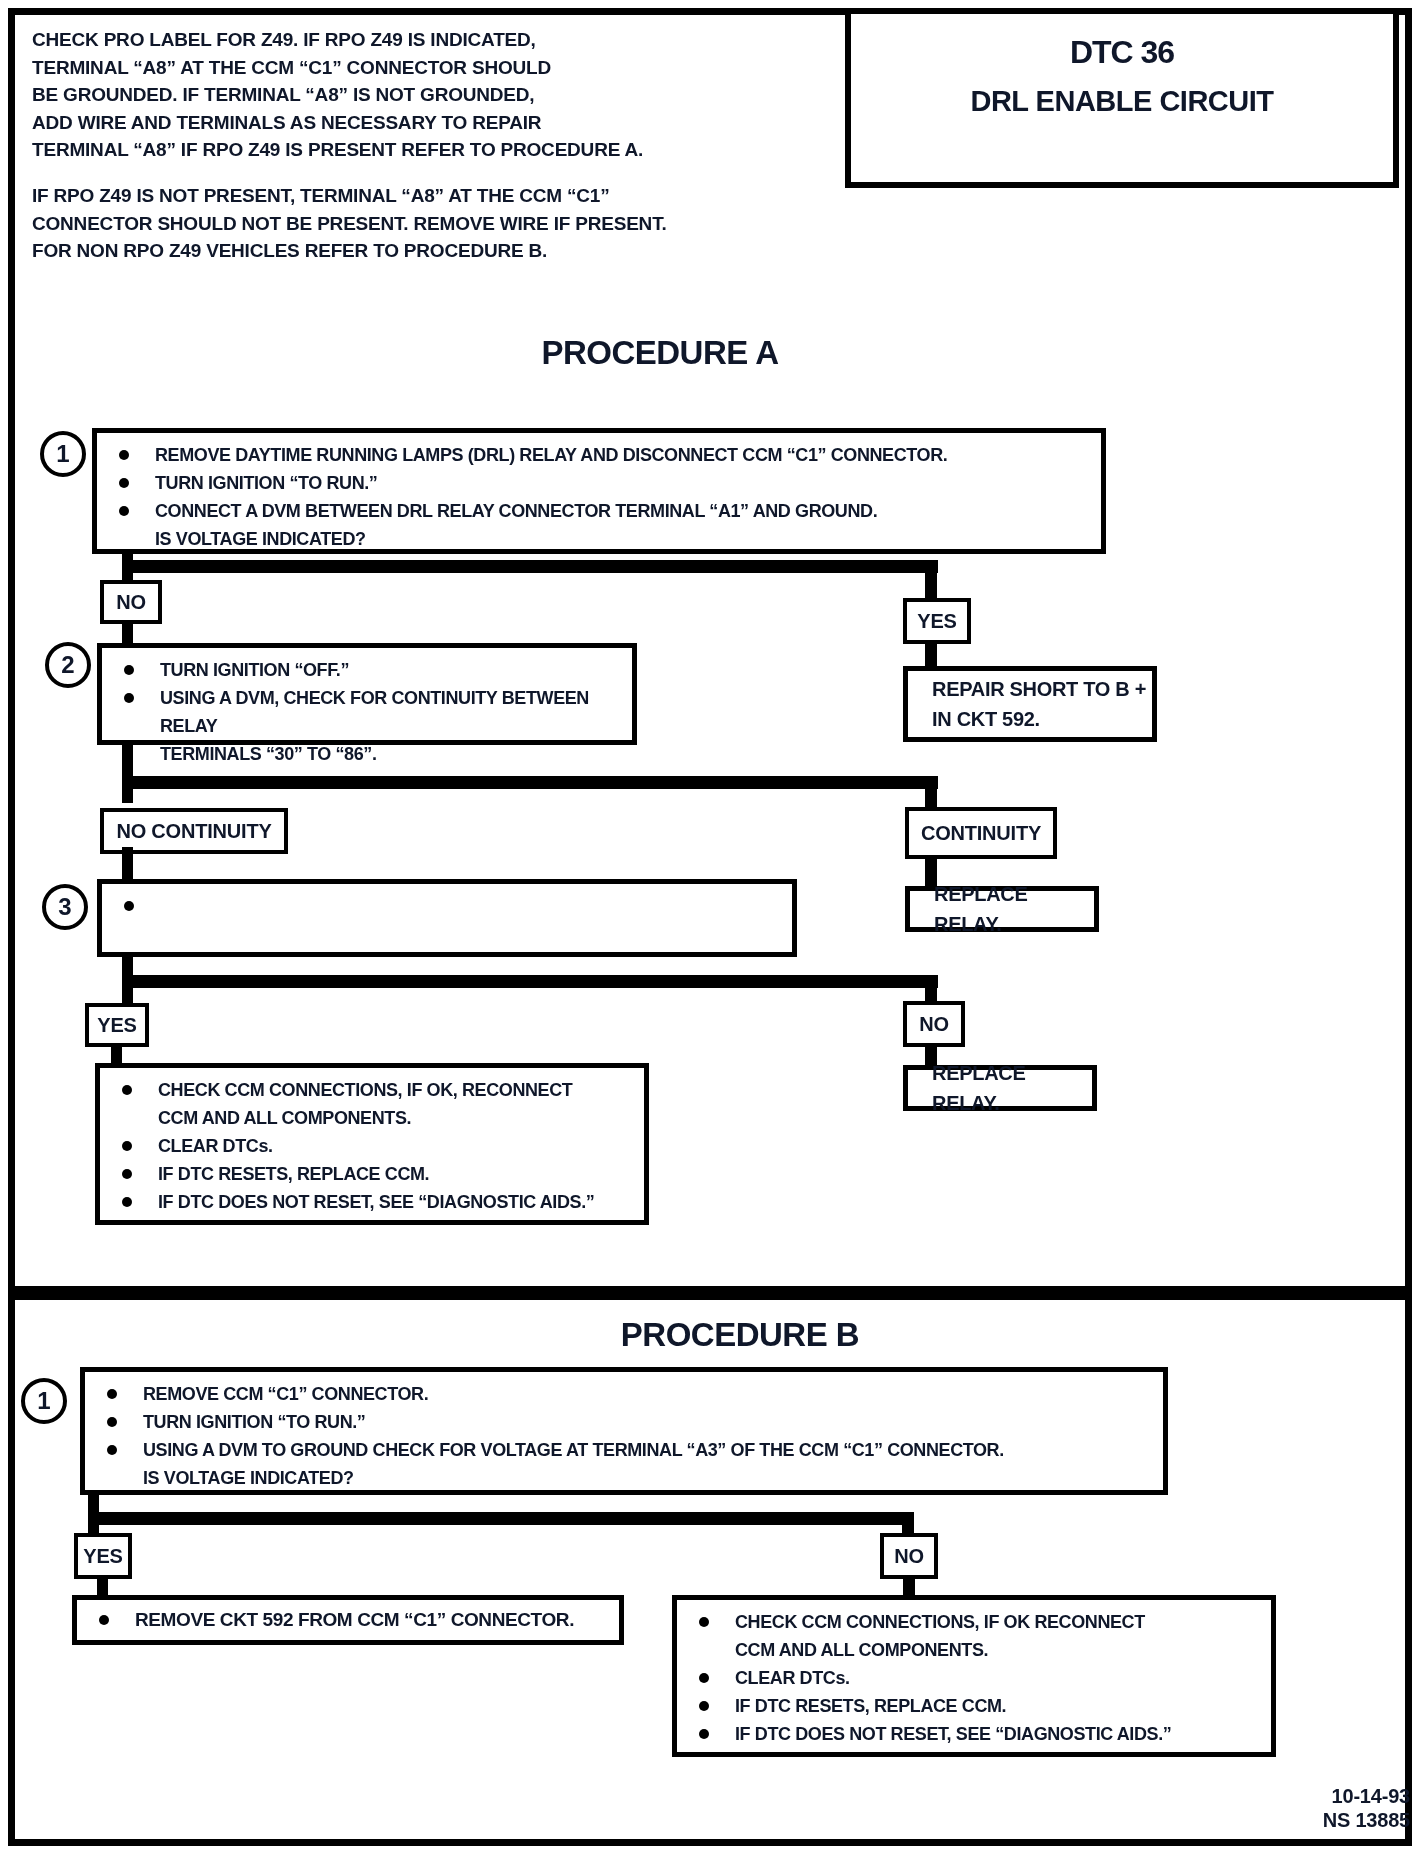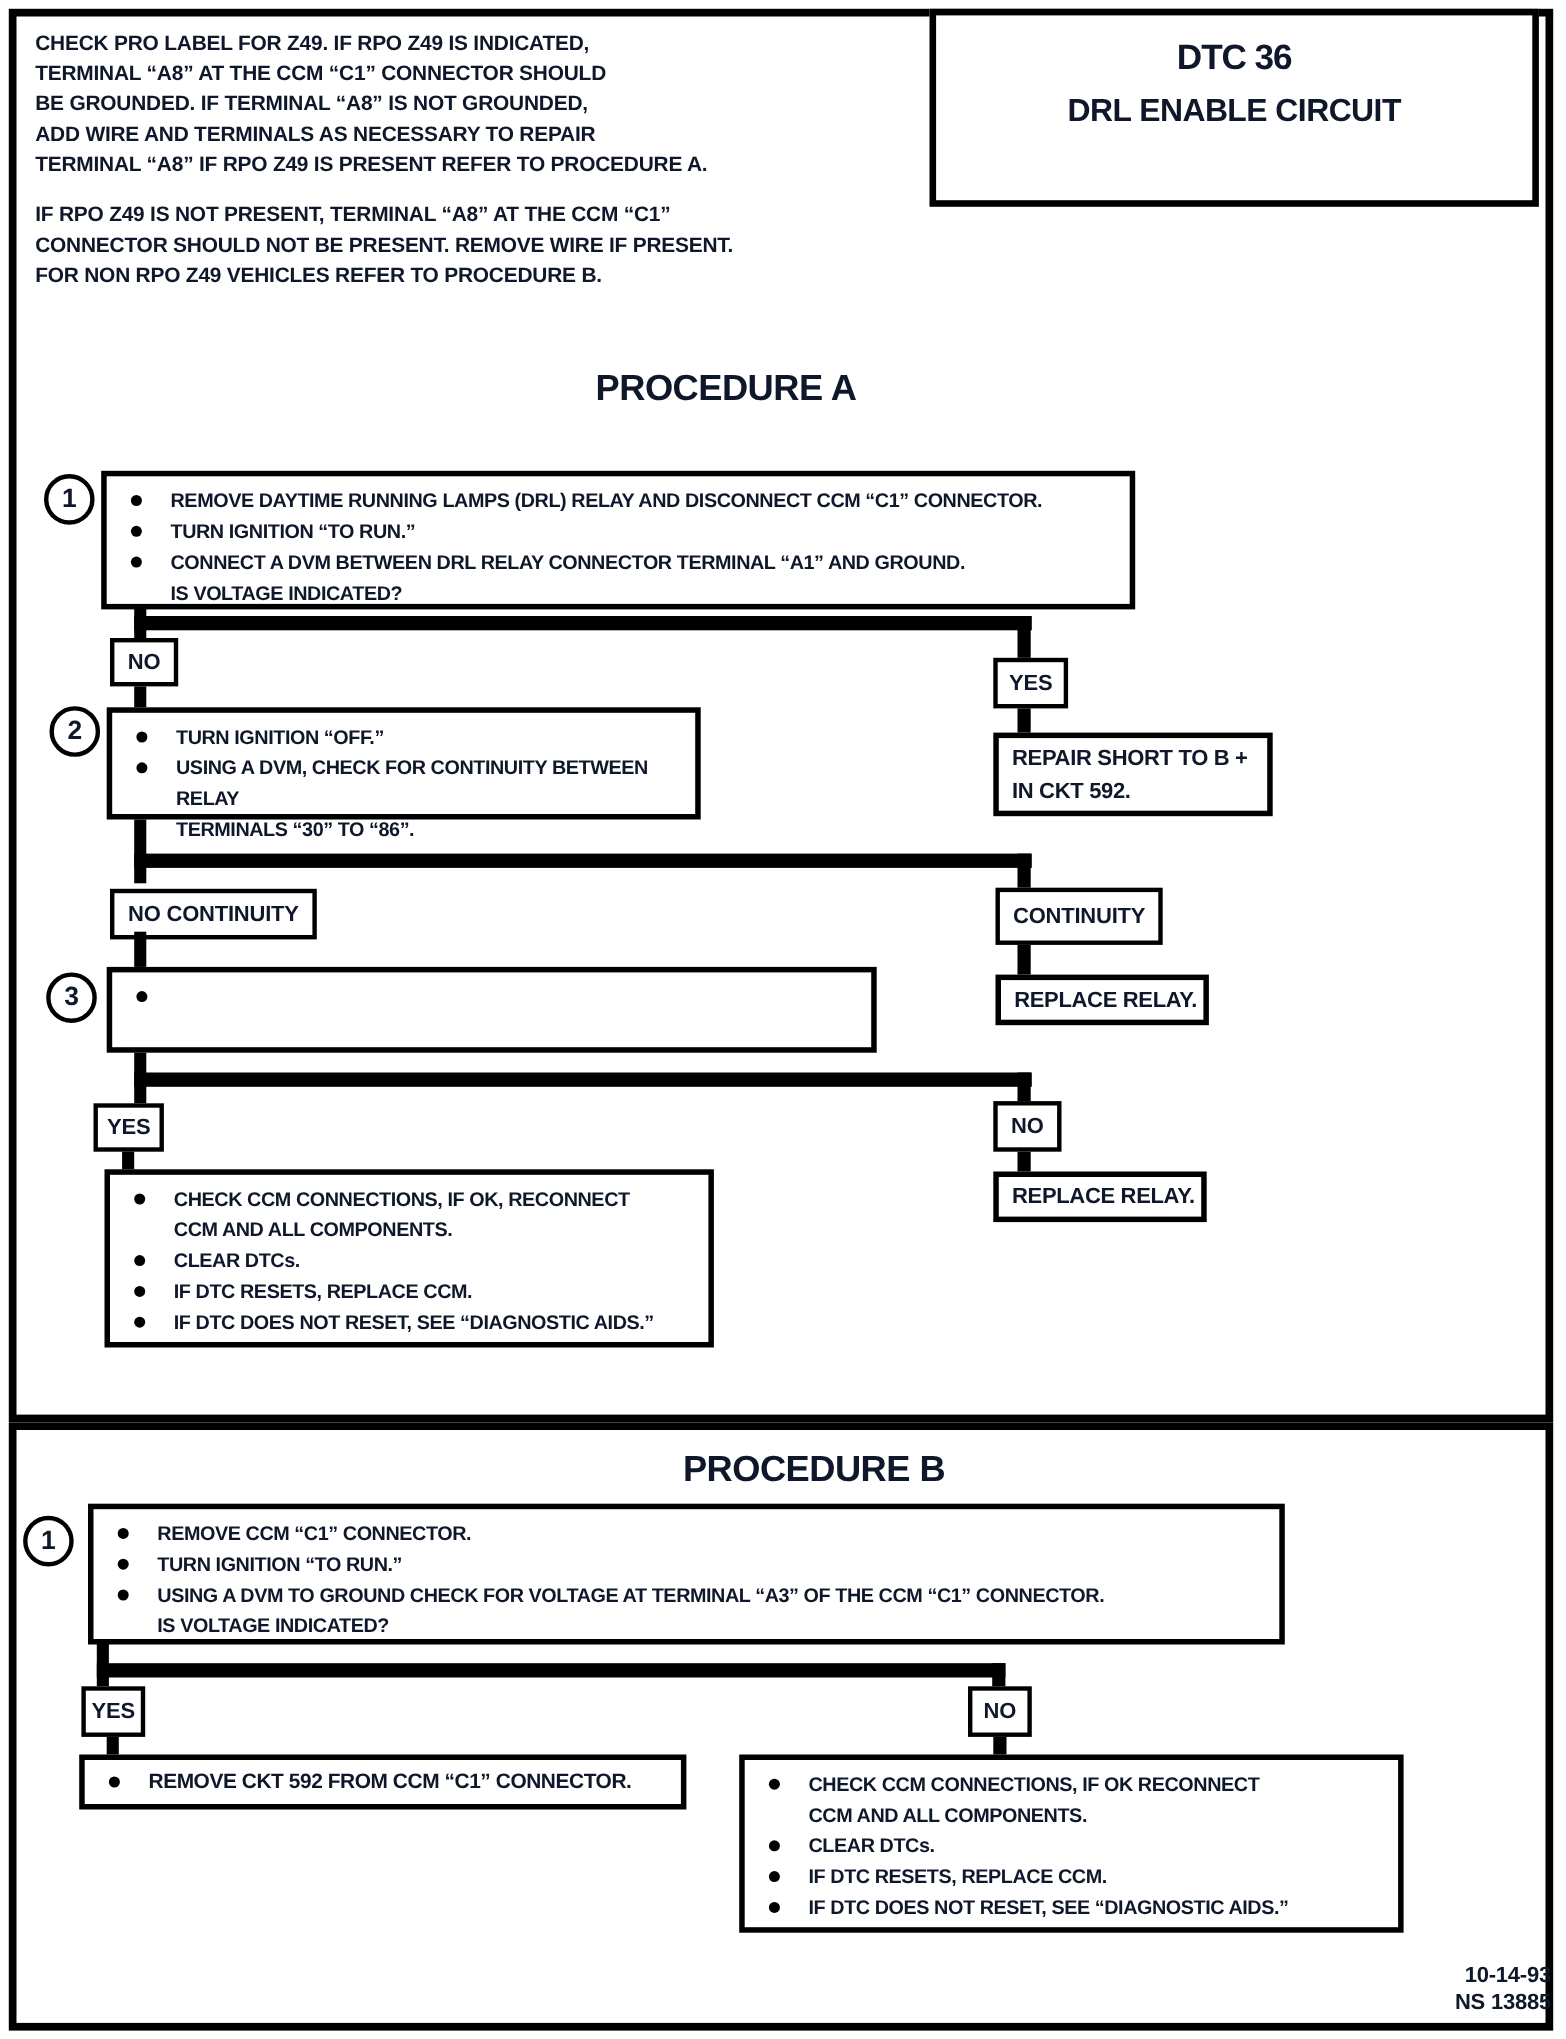--- a/index.html
+++ b/index.html
@@ -13,21 +13,21 @@
   .title3{font-size:29px;line-height:33px;letter-spacing:-0.5px;}
   .intro{position:absolute;font-size:19px;line-height:27.5px;white-space:pre-line;letter-spacing:-0.2px;}
   .heading{position:absolute;font-size:33px;letter-spacing:-0.5px;text-align:center;}
   .fbox{position:absolute;border:5px solid #000;background:#fff;box-sizing:border-box;padding:8px 12px 4px 20px;}
   .brow{display:flex;align-items:flex-start;line-height:28px;font-size:18px;letter-spacing:-0.4px;}
   .dot{flex:0 0 auto;width:10px;height:10px;border-radius:50%;background:#000;margin:9px 26px 0 2px;}
   .btxt{white-space:pre-line;}
   .lbl{position:absolute;border:4px solid #000;background:#fff;box-sizing:border-box;
        display:flex;align-items:center;justify-content:center;font-size:20px;letter-spacing:-0.2px;}
   .action{position:absolute;border:5px solid #000;box-sizing:border-box;display:flex;align-items:center;
-          font-size:20px;letter-spacing:-0.3px;white-space:pre-line;padding-left:12px;background:#fff;line-height:30px;}
+          font-size:20px;letter-spacing:-0.3px;white-space:pre-line;padding-left:24px;background:#fff;line-height:30px;}
   .cnum{position:absolute;width:46px;height:46px;border:4px solid #000;border-radius:50%;box-sizing:border-box;
         display:flex;align-items:center;justify-content:center;font-size:24px;background:#fff;}
   .conn{position:absolute;background:#000;}
   .footer{position:absolute;font-size:20px;line-height:24px;text-align:right;letter-spacing:-0.2px;}
 </style>
 </head>
 <body>
 
 <div class="page">
 
@@ -44,21 +44,21 @@
 FOR NON RPO  Z49 VEHICLES REFER TO PROCEDURE B.</div>
 
   <div class="titlebox" style="left:845px;top:8px;width:554px;height:180px;">
     <div class="title1">DTC 36</div>
     <div class="title2">DRL ENABLE CIRCUIT</div>
   </div>
 
   <div class="heading" style="left:420px;top:334px;width:480px;">PROCEDURE A</div>
 
   <div class="cnum" style="left:40px;top:431px;">1</div>
-  <div class="fbox" style="left:92px;top:428px;width:940px;height:126px;">
+  <div class="fbox" style="left:92px;top:428px;width:1014px;height:126px;">
     <div class="brow">
         <span class="dot"></span>
         <span class="btxt">REMOVE DAYTIME RUNNING LAMPS (DRL) RELAY AND DISCONNECT CCM “C1” CONNECTOR.</span>
       </div>
     <div class="brow">
         <span class="dot"></span>
         <span class="btxt">TURN IGNITION “TO RUN.”</span>
       </div>
     <div class="brow">
         <span class="dot"></span>

